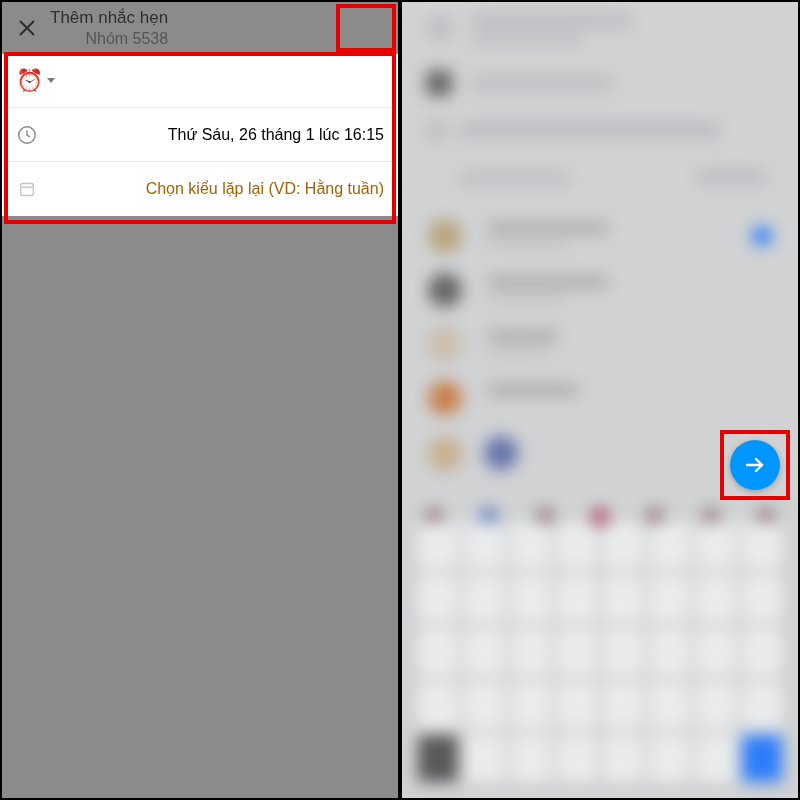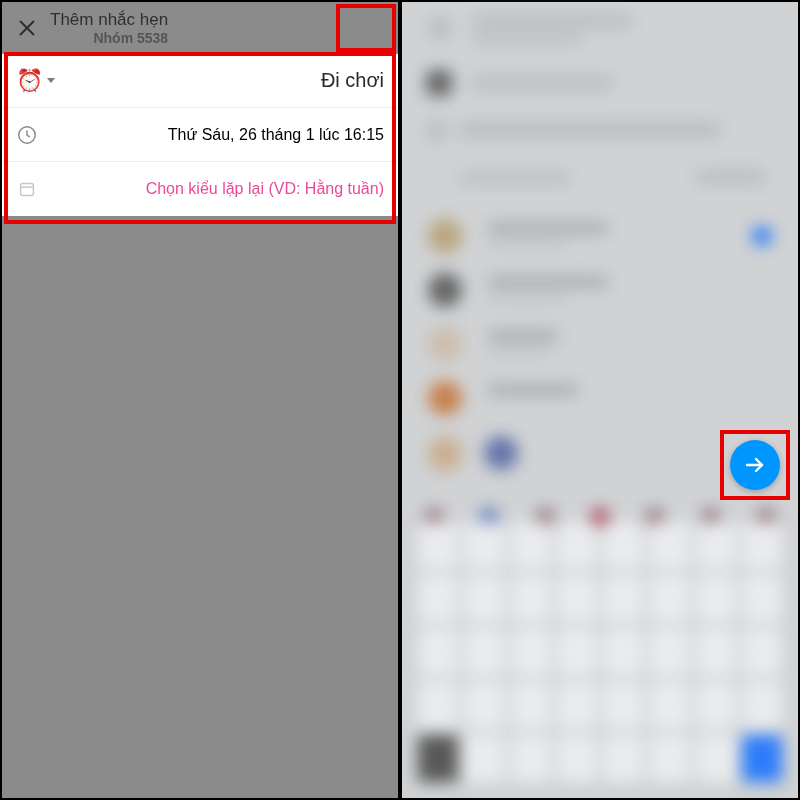--- a/index.html
+++ b/index.html
@@ -51,21 +51,21 @@
     cursor: pointer;
   }
   .close-btn svg { display:block; }
   .left-titles {
     margin-left: 6px;
     display: flex;
     flex-direction: column;
     line-height: 1.25;
   }
   .left-title    { font-size: 17px; color: #2f2f2f; }
-  .left-subtitle { font-size: 14px; color: #555; font-weight: bold; }
+  .left-subtitle { font-size: 16px; color: #555; }
 
   .create-btn {
     position: absolute;
     right: 2px;
     top: 2px;
     height: 48px;
     padding: 0 18px;
     background: #fff;
     color: #1a73ff;
     font-weight: 700;
@@ -101,21 +101,21 @@
     width: 40px;
     flex: 0 0 40px;
     display: flex;
     align-items: center;
     justify-content: flex-start;
     color: #6b6b6b;
   }
   .row-text {
     flex: 1 1 auto;
     font-size: 16px;
-    color: #ec4899;
+    color: #a16207;
   }
   .row-text.dark { color: #000000; }
   .row-text.big  { font-size: 20px; font-weight: 400; color: #2a2a2a; }
   .alarm-emoji {
     font-size: 22px;
     line-height: 1;
   }
   .caret-down {
     width:0; height:0;
     border-left:4px solid transparent;
@@ -233,21 +233,20 @@
         <span class="left-subtitle">Nhóm 5538</span>
       </div>
     </div>
 
     <div class="card">
       <div class="card-row">
         <div class="row-icon">
           <span class="alarm-emoji">⏰</span>
             <span class="caret-down"></span>
         </div>
-        <span class="row-text big">Đi chơi</span>
       </div>
       <div class="card-row">
         <div class="row-icon">
           <svg width="22" height="22" viewBox="0 0 24 24" fill="none" stroke="#8a8a8a" stroke-width="1.6">
             <circle cx="12" cy="12" r="9"></circle>
             <path d="M12 7v5l3 2"></path>
           </svg>
         </div>
         <span class="row-text dark">Thứ Sáu, 26 tháng 1 lúc 16:15</span>
       </div>

